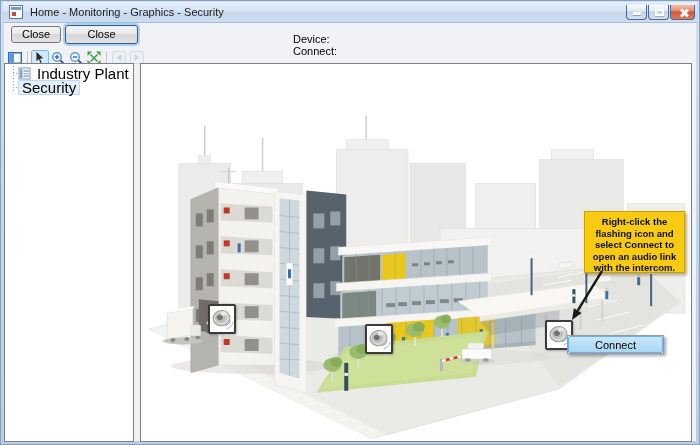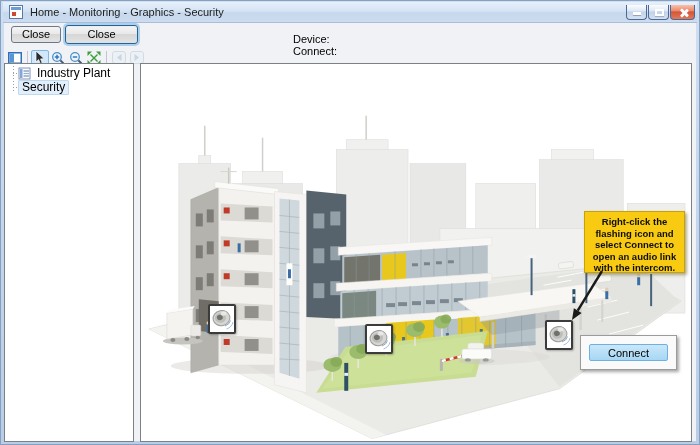--- a/index.html
+++ b/index.html
@@ -44,21 +44,21 @@
 
   
   .gtoolbar { position:absolute; left:2px; top:26px; height:17px; display:flex; align-items:center; }
   .tool { width:18px; height:16px; display:flex; align-items:center; justify-content:center; border:1px solid transparent; border-radius:2px; }
   .tool.selected { background:#cfe8fb; border-color:#7fb9e2; }
   .tool.disabled { opacity:.45; }
   .tsep { width:1px; height:13px; background:#c3c7cc; margin:0 3px; }
 
   
   .tree-pane { position:absolute; left:0; top:40px; width:130px; height:379px;
-               background:#fff; border:1px solid #7b8187; font-size:12px; }
+               background:#fff; border:1px solid #7b8187; font-size:15px; }
   .main-pane { position:absolute; left:136px; top:40px; width:552px; height:379px;
                background:#fff; border:1px solid #7b8187; overflow:hidden; }
   .tree-row { position:absolute; left:13px; display:flex; align-items:center; height:14px; }
   .tree-label { padding:0 3px; line-height:13px; }
   .tree-label.selected { background:#e2eefa; border:1px solid #bdd9f0; border-radius:1px; }
   .vline { position:absolute; left:8px; top:2px; width:1px; height:26px;
            background-image:repeating-linear-gradient(to bottom,#9aa0a6 0 1px,transparent 1px 3px); }
   .hline { position:absolute; left:8px; width:7px; height:1px;
            background-image:repeating-linear-gradient(to right,#9aa0a6 0 1px,transparent 1px 3px); }
 
@@ -68,22 +68,22 @@
   .intercom { position:absolute; width:28px; height:30px; background:#fff;
               border:2px solid #3b3b3b; border-radius:2px;
               box-shadow:1px 1px 2px rgba(0,0,0,.25); }
   .callout { position:absolute; left:443px; top:147px; width:101px; height:62px;
              background:#F8CB12; border:1px solid #c7a206;
              box-shadow:2px 2px 3px rgba(90,80,20,.45);
              font-size:9.5px; font-weight:bold; line-height:11.6px; color:#0d0d0d;
              text-align:center; padding:4px 2px; }
   .arrow-svg { position:absolute; left:418px; top:198px; width:52px; height:64px; }
   .ctx-menu { position:absolute; left:426px; top:271px; width:97px;
-              background:#fafafa; border:1px solid #9b9b9b; padding:8px;
-              box-shadow:2px 2px 3px rgba(0,0,0,.35);margin-left:13px; }
+              background:#fafafa; border:1px solid #9b9b9b; padding:0;
+              box-shadow:2px 2px 3px rgba(0,0,0,.35); }
   .ctx-item { height:17px; line-height:16px; font-size:11px; color:#000; text-align:center;
               background:linear-gradient(#c9e7fa,#a7d7f4); border:1px solid #6fb0e2; border-radius:2px; }
 </style>
 </head>
 <body>
 
 <div class="window">
   <div class="titlebar">
     <div class="app-icon"></div>
     <div class="title-text">Home - Monitoring - Graphics - Security</div>

